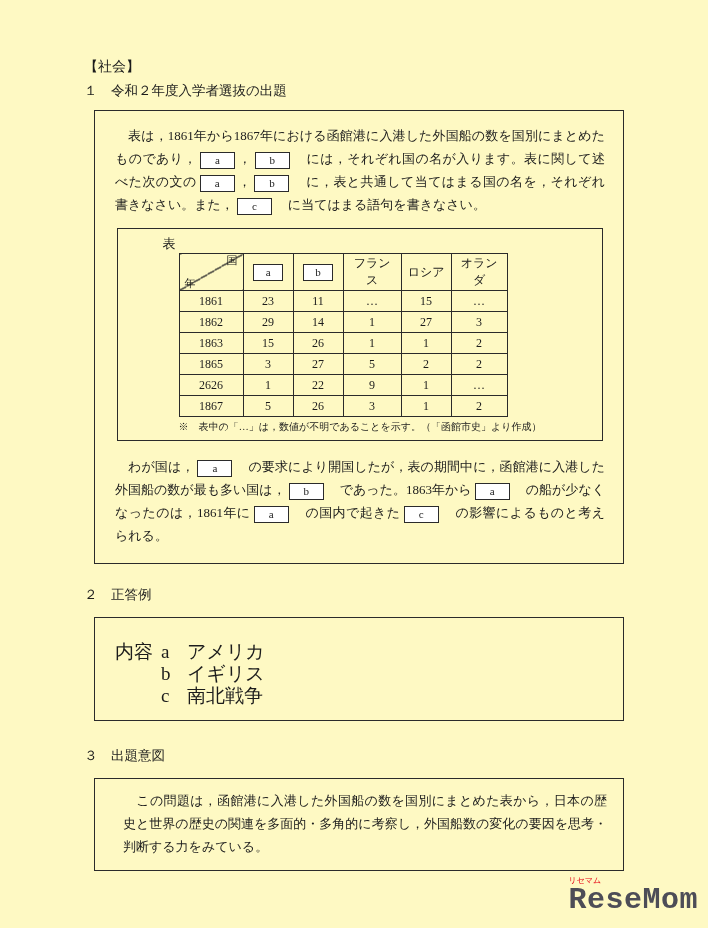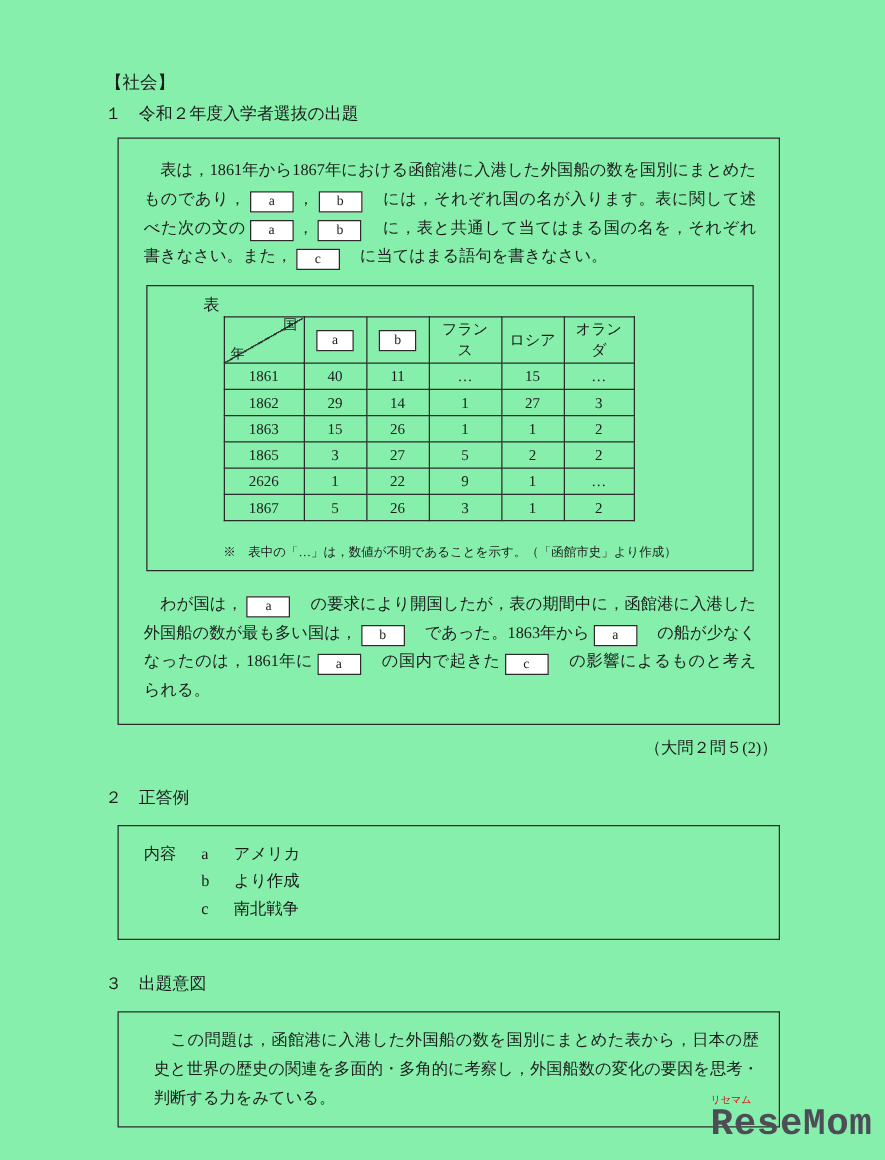--- a/index.html
+++ b/index.html
@@ -2,21 +2,21 @@
 <html><head>
 <meta charset="utf-8">
 <style>
   html,body{margin:0;padding:0;background:#ffffff;}
   .page{
     position:relative;
     width:708px;height:928px;
     box-sizing:border-box;
     padding:58px 84px 0 84px;
     overflow:hidden;
-    background:#86efac;
+    background:#fef9c3;
     color:#1c1c1c;
     font-family:"Liberation Serif","DejaVu Serif",serif;
   }
   .subject{font-size:14px;line-height:18px;margin-bottom:6px;}
   .h-line{font-size:13.5px;line-height:18px;}
   .h-sec1{margin-bottom:10px;}
   .h-sec2{margin-top:22px;}
   .h-sec3{margin-top:26px;}
 
   .outer-box{
@@ -74,37 +74,37 @@
       #2b2b2b calc(50% - 0.6px),
       #2b2b2b calc(50% + 0.6px),
       transparent calc(50% + 0.6px));
   }
   .c-top{position:absolute;top:0px;right:5px;font-size:11px;line-height:13px;}
   .c-bottom{position:absolute;bottom:0px;left:5px;font-size:11px;line-height:13px;}
   .th-blank{min-width:28px;margin:0;}
   .table-note{
     font-size:10px;
     line-height:14px;
-    margin-top:19px;
+    margin-top:3px;
     text-align:center;
     white-space:nowrap;
   }
 
   .reference{
     text-align:right;
     font-size:13px;
     line-height:18px;
     margin:9px 2px 0 0;
   }
 
   .answer-box{
     margin:13px 0 0 10px;
     border:1.3px solid #2b2b2b;
-    padding:11px 20px 13px 20px;
-    font-size:13px;
+    padding:23px 20px 13px 20px;
+    font-size:19px;
     line-height:22px;
   }
   .ans-row{display:flex;}
   .ans-label{width:46px;}
   .ans-key{width:26px;}
 
   .intent-box{
     margin:13px 0 0 10px;
     border:1.3px solid #2b2b2b;
     padding:10px 16px 12px 28px;
@@ -157,21 +157,21 @@
               <th class="col-a"><span class="blank th-blank">a</span></th>
               <th class="col-b"><span class="blank th-blank">b</span></th>
               <th class="col-fr">フランス</th>
               <th class="col-ru">ロシア</th>
               <th class="col-nl">オランダ</th>
             </tr>
           </thead>
           <tbody id="table-body">
               <tr>
                 <td class="col-year">1861</td>
-                <td>40</td>
+                <td>23</td>
                 <td>11</td>
                 <td>…</td>
                 <td>15</td>
                 <td>…</td>
               </tr>
               <tr>
                 <td class="col-year">1862</td>
                 <td>29</td>
                 <td>14</td>
                 <td>1</td>
@@ -212,33 +212,32 @@
               </tr>
             </tbody>
         </table>
         <div class="table-note">※　表中の「…」は，数値が不明であることを示す。（「函館市史」より作成）</div>
       </div>
     </div>
 
     <p class="para" id="statement-para">　わが国は，<span class="blank">a</span>　の要求により開国したが，表の期間中に，函館港に入港した外国船の数が最も多い国は，<span class="blank">b</span>　であった。1863年から<span class="blank">a</span>　の船が少なくなったのは，1861年に<span class="blank">a</span>　の国内で起きた<span class="blank">c</span>　の影響によるものと考えられる。</p>
   </div>
 
-  <div class="reference">（大問２問５(2)）</div>
 
   <div class="h-line h-sec2">２　正答例</div>
   <div class="answer-box" id="answer-box">
       <div class="ans-row">
         <span class="ans-label">内容</span>
         <span class="ans-key">a</span>
         <span class="ans-val">アメリカ</span>
       </div>
       <div class="ans-row">
         <span class="ans-label"></span>
         <span class="ans-key">b</span>
-        <span class="ans-val">より作成</span>
+        <span class="ans-val">イギリス</span>
       </div>
       <div class="ans-row">
         <span class="ans-label"></span>
         <span class="ans-key">c</span>
         <span class="ans-val">南北戦争</span>
       </div>
     </div>
 
   <div class="h-line h-sec3">３　出題意図</div>
   <div class="intent-box">

